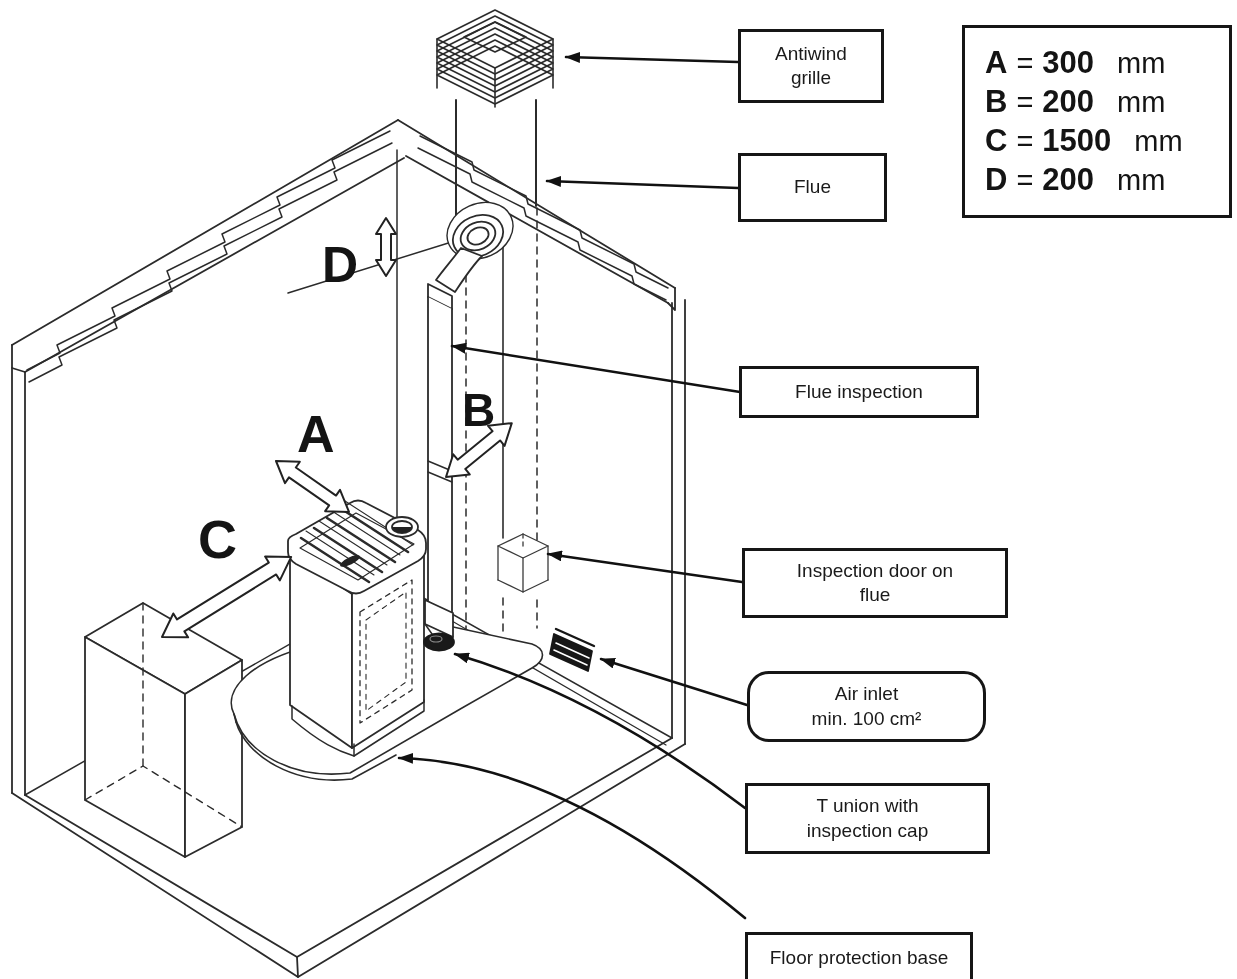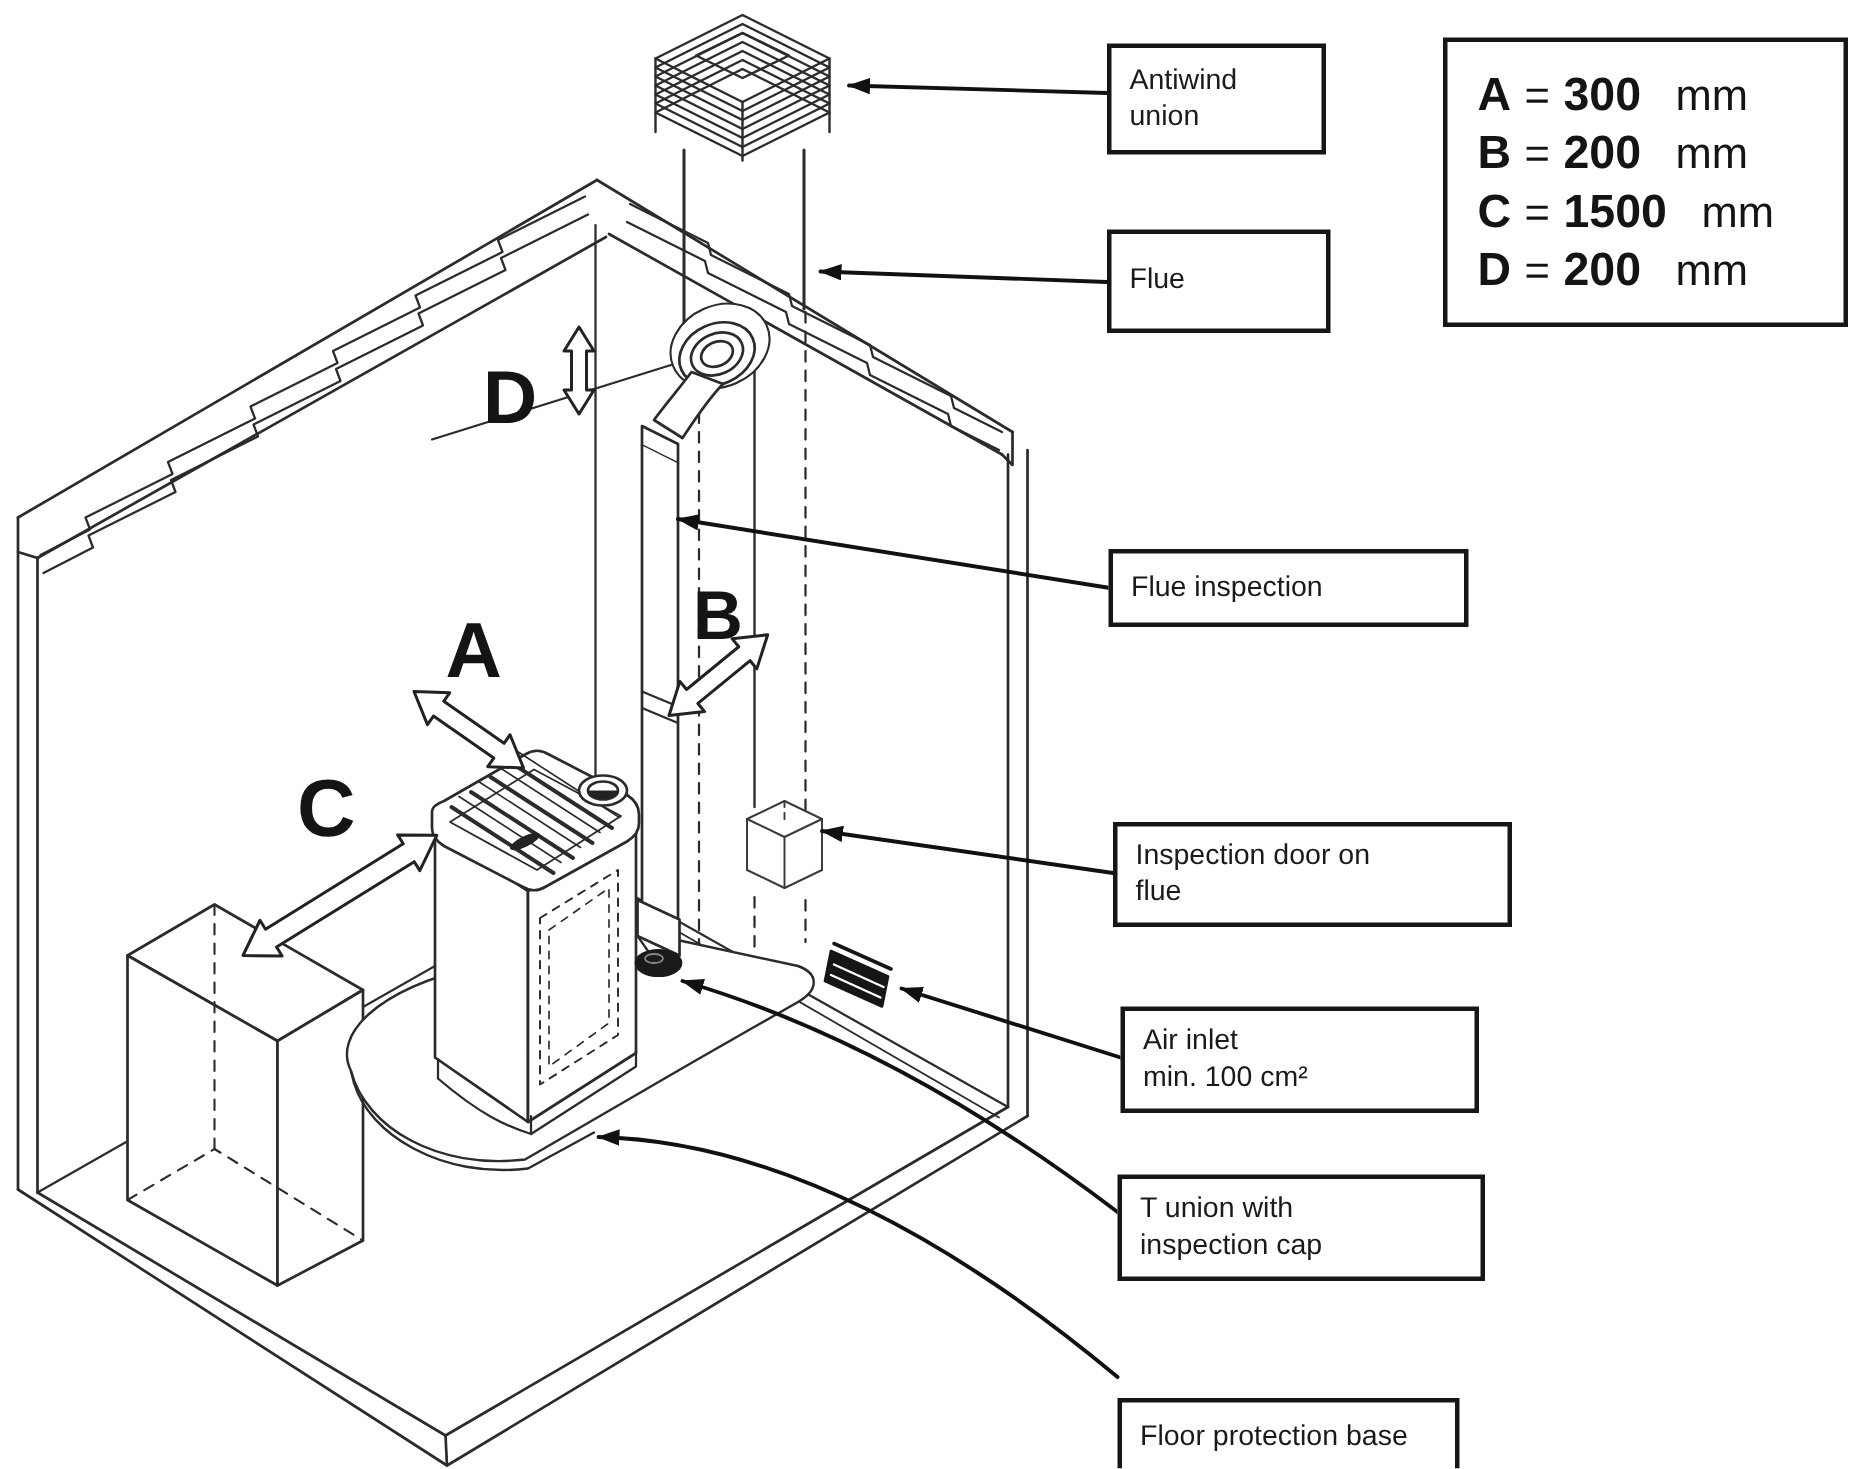--- a/index.html
+++ b/index.html
@@ -4,21 +4,21 @@
 <style>
   html,body{margin:0;padding:0;background:#fff;}
   .canvas{
     position:relative;width:1237px;height:979px;background:#fff;overflow:hidden;
     font-family:"Liberation Sans", sans-serif;color:#111;
   }
   svg.art{position:absolute;left:0;top:0;}
   .callout{
     position:absolute;box-sizing:border-box;border:3px solid #161616;background:#fff;
     display:flex;flex-direction:column;justify-content:center;
-    padding:4px 12px;font-size:19px;line-height:1.28;color:#1a1a1a;
+    padding:4px 12px;font-size:19px;line-height:1.28;color:#1a1a1a;align-items:center;
   }
   .callout .line{display:block;}
   .dim-letter{
     position:absolute;font-weight:bold;color:#141414;line-height:1;
   }
   .legend{
     position:absolute;left:962px;top:25px;width:270px;height:193px;box-sizing:border-box;
     border:3px solid #161616;background:#fff;display:flex;flex-direction:column;
     justify-content:center;padding:6px 0 6px 20px;gap:3px;
   }
@@ -200,37 +200,37 @@
   </g>
 </svg>
 
 <div class="dim-letter" style="left:297px;top:408px;font-size:52px;">A</div>
 <div class="dim-letter" style="left:462px;top:387px;font-size:46px;">B</div>
 <div class="dim-letter" style="left:198px;top:512px;font-size:54px;">C</div>
 <div class="dim-letter" style="left:322px;top:240px;font-size:50px;">D</div>
 
 <div class="callout" style="left:738px;top:29px;width:146px;height:74px;">
   <span class="line">Antiwind</span>
-  <span class="line">union</span>
+  <span class="line">grille</span>
 </div>
 
 <div class="callout" style="left:738px;top:153px;width:149px;height:69px;">
   <span class="line">Flue</span>
 </div>
 
 <div class="callout" style="left:739px;top:366px;width:240px;height:52px;">
   <span class="line">Flue inspection</span>
 </div>
 
 <div class="callout" style="left:742px;top:548px;width:266px;height:70px;">
   <span class="line">Inspection door on</span>
   <span class="line">flue</span>
 </div>
 
-<div class="callout" style="left:747px;top:671px;width:239px;height:71px;">
+<div class="callout" style="left:747px;top:671px;width:239px;height:71px;border-radius:22px;">
   <span class="line">Air inlet</span>
   <span class="line">min. 100 cm²</span>
 </div>
 
 <div class="callout" style="left:745px;top:783px;width:245px;height:71px;">
   <span class="line">T union with</span>
   <span class="line">inspection cap</span>
 </div>
 
 <div class="callout" style="left:745px;top:900px;width:228px;height:52px;margin-top:32px;">

